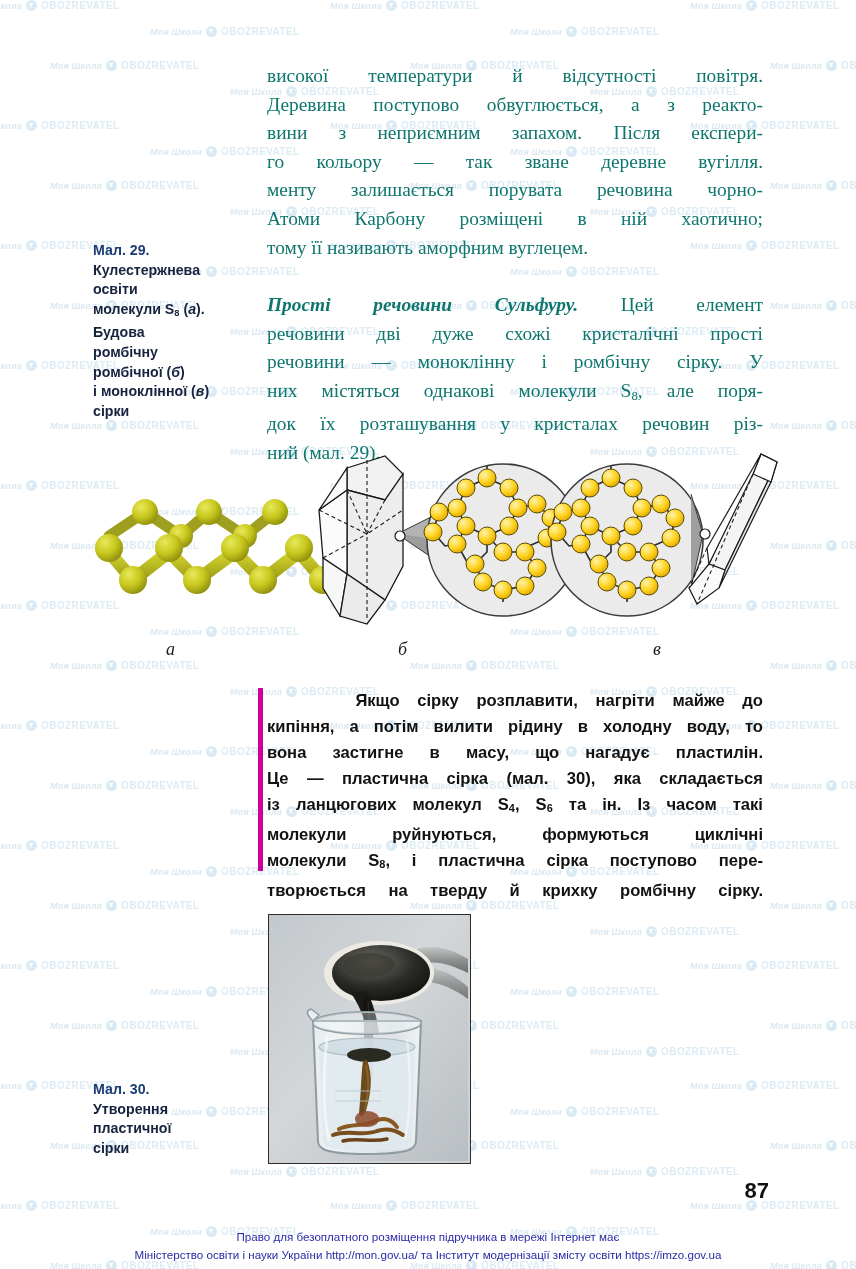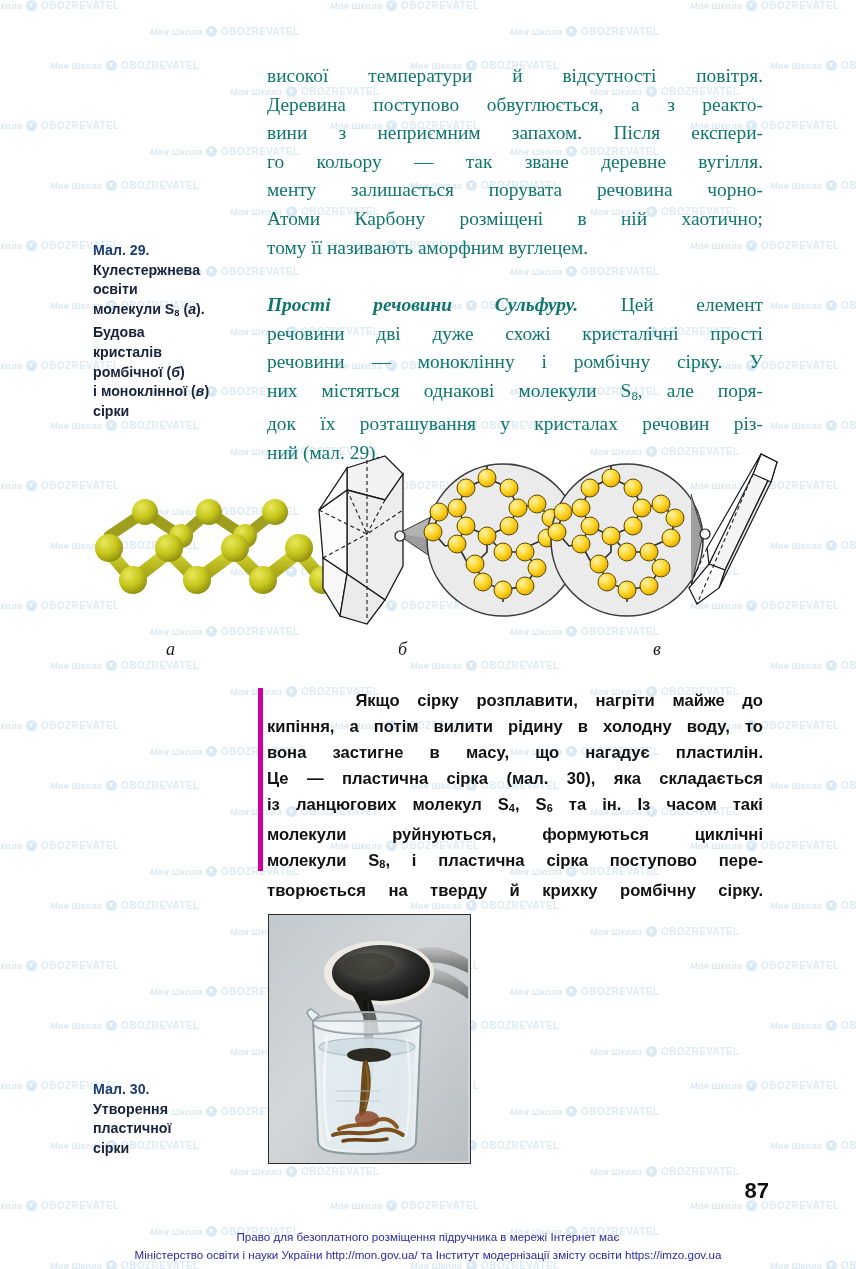--- a/index.html
+++ b/index.html
@@ -680,21 +680,21 @@
     <p><span>док їх розташування у кристалах речовин різ-</span></p>
     <p class="no-just"><span>ний (мал. 29).</span></p>
   </div>
 
   <div class="side-cap" style="top:241px;">
     <span class="fig-no">Мал. 29.</span><br>
     <span>Кулестержнева</span><br>
     <span>освіти</span><br>
     <span>молекули S<sub>8</sub> (<i>а</i>).</span><br>
     <span>Будова</span><br>
-    <span>кристалів</span><br>
+    <span>ромбічну</span><br>
     <span>ромбічної (<i>б</i>)</span><br>
     <span>і моноклінної (<i>в</i>)</span><br>
     <span>сірки</span>
   </div>
 
   <div class="fig29">
     <svg width="700" height="200" viewBox="0 0 700 200">
       <defs>
         <radialGradient id="ballOlive" cx="35%" cy="30%" r="75%">
           <stop offset="0%" stop-color="#e8e85a"></stop>

